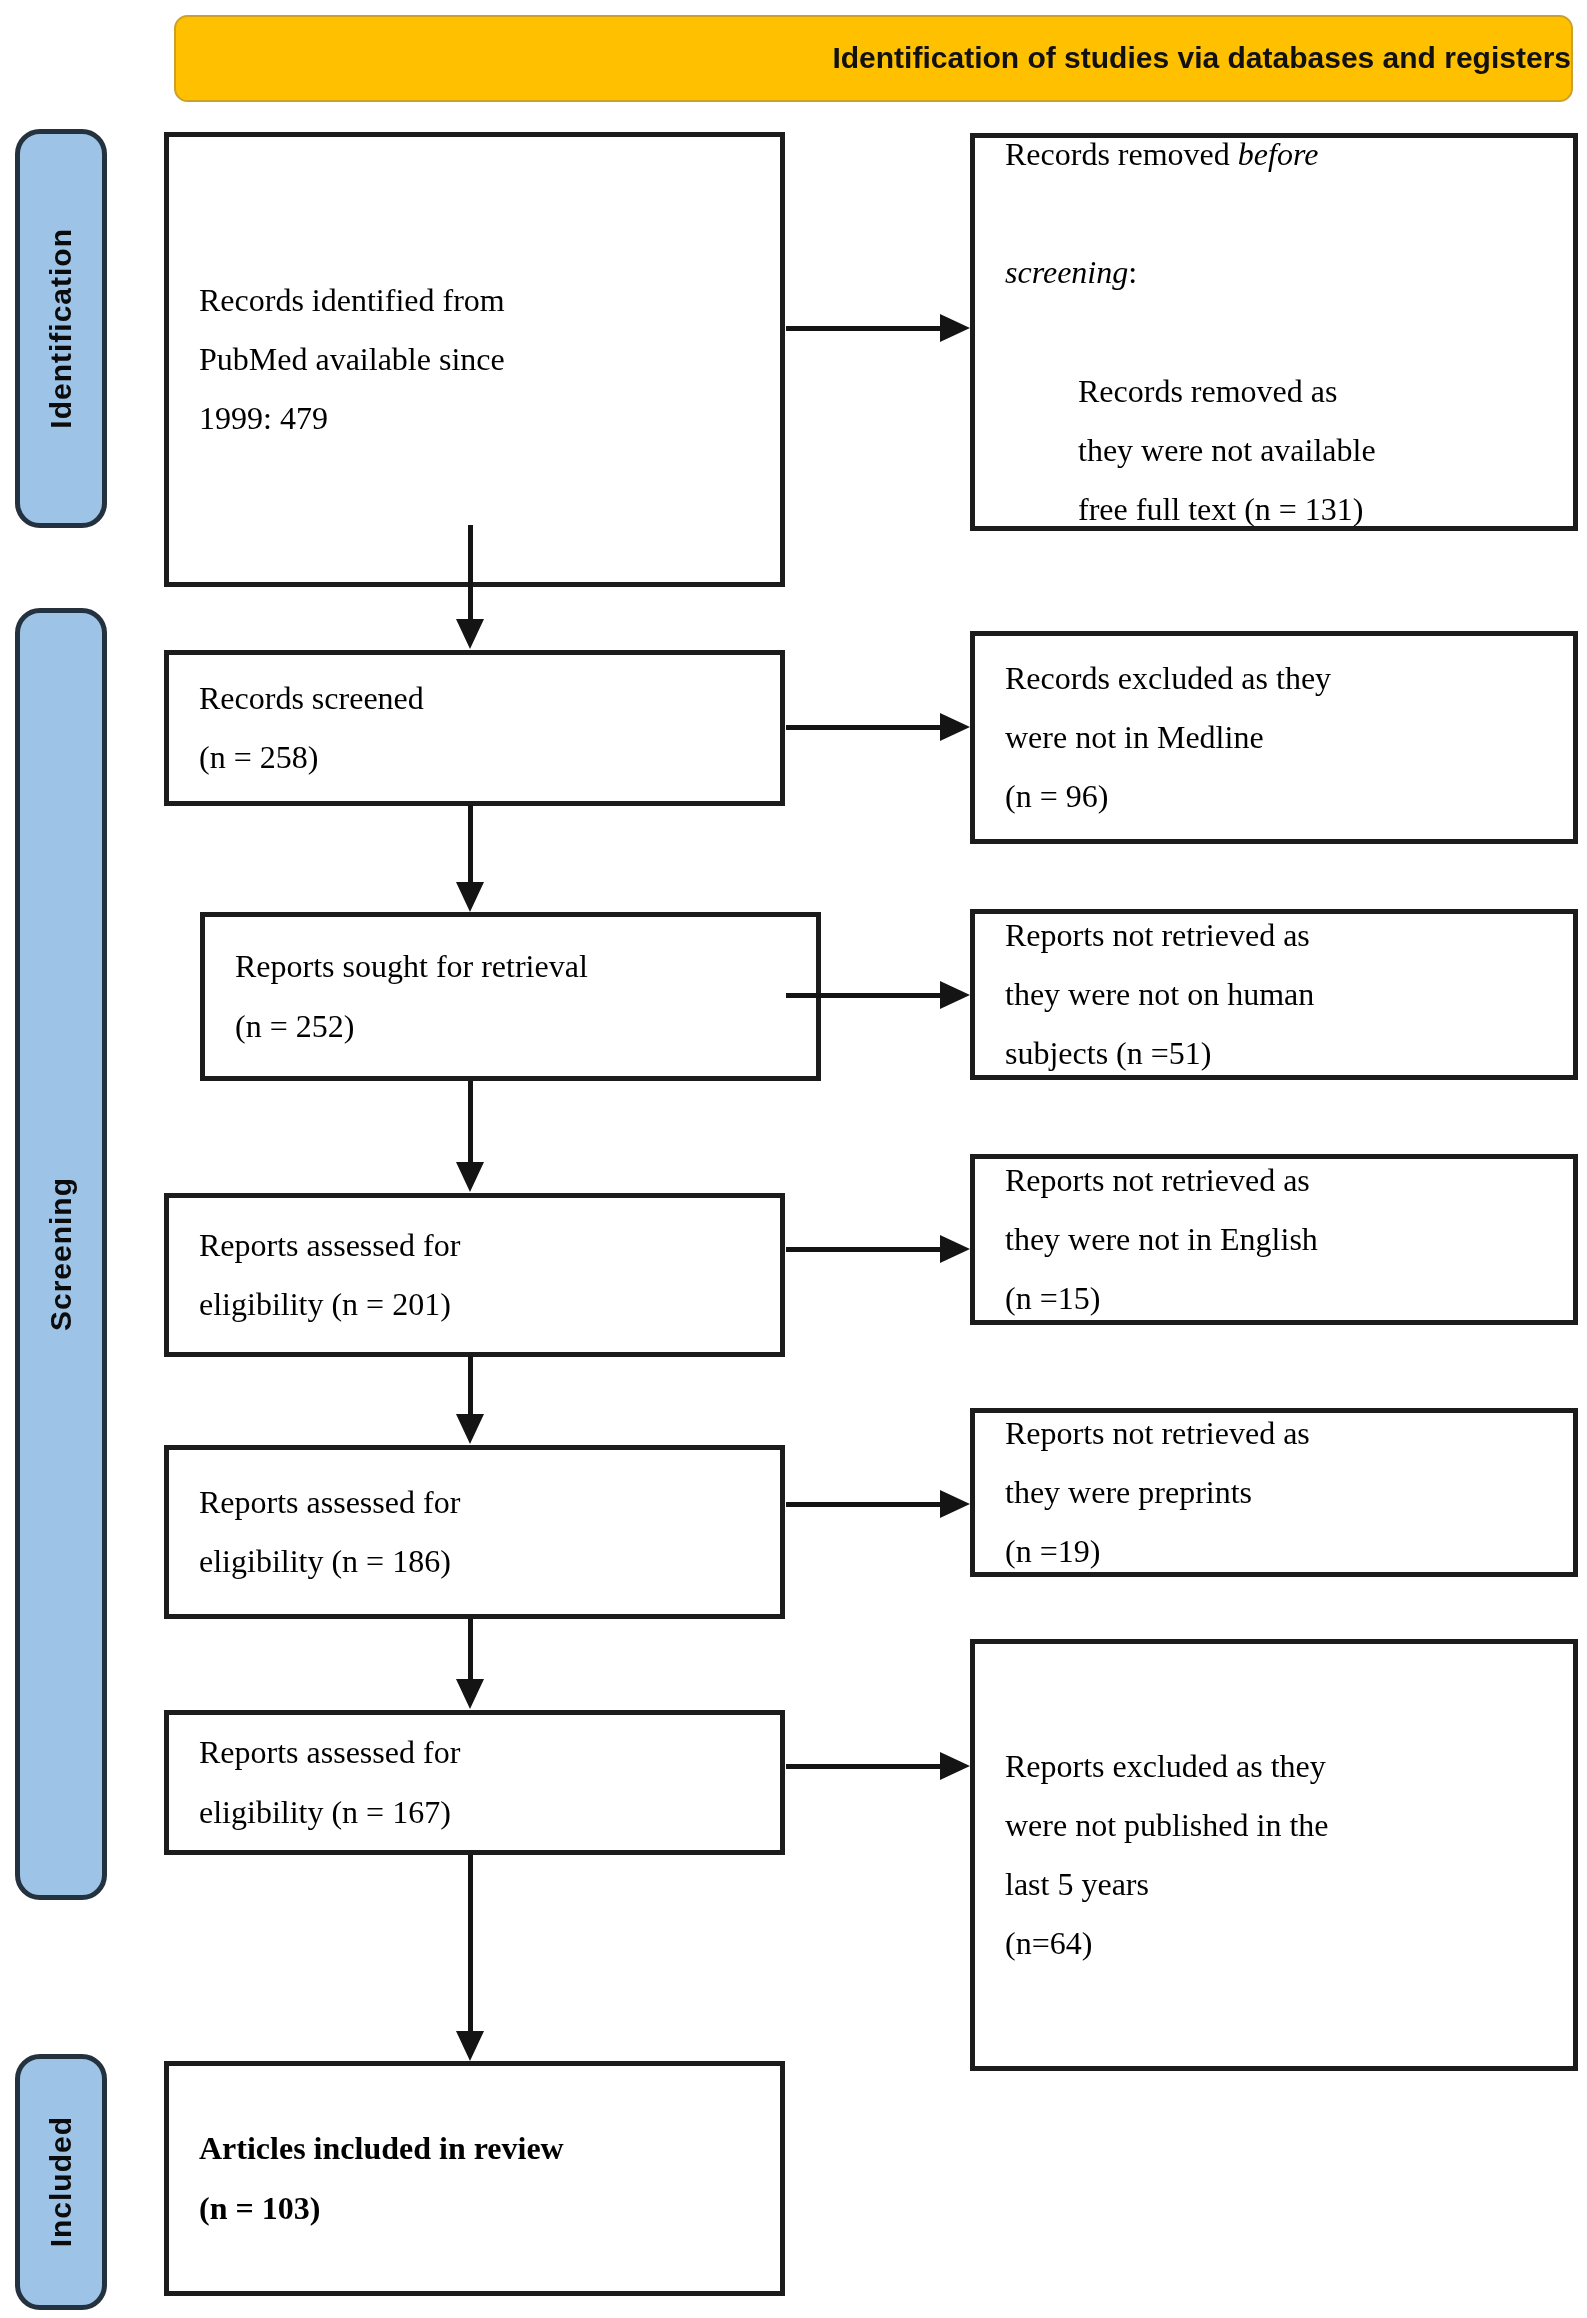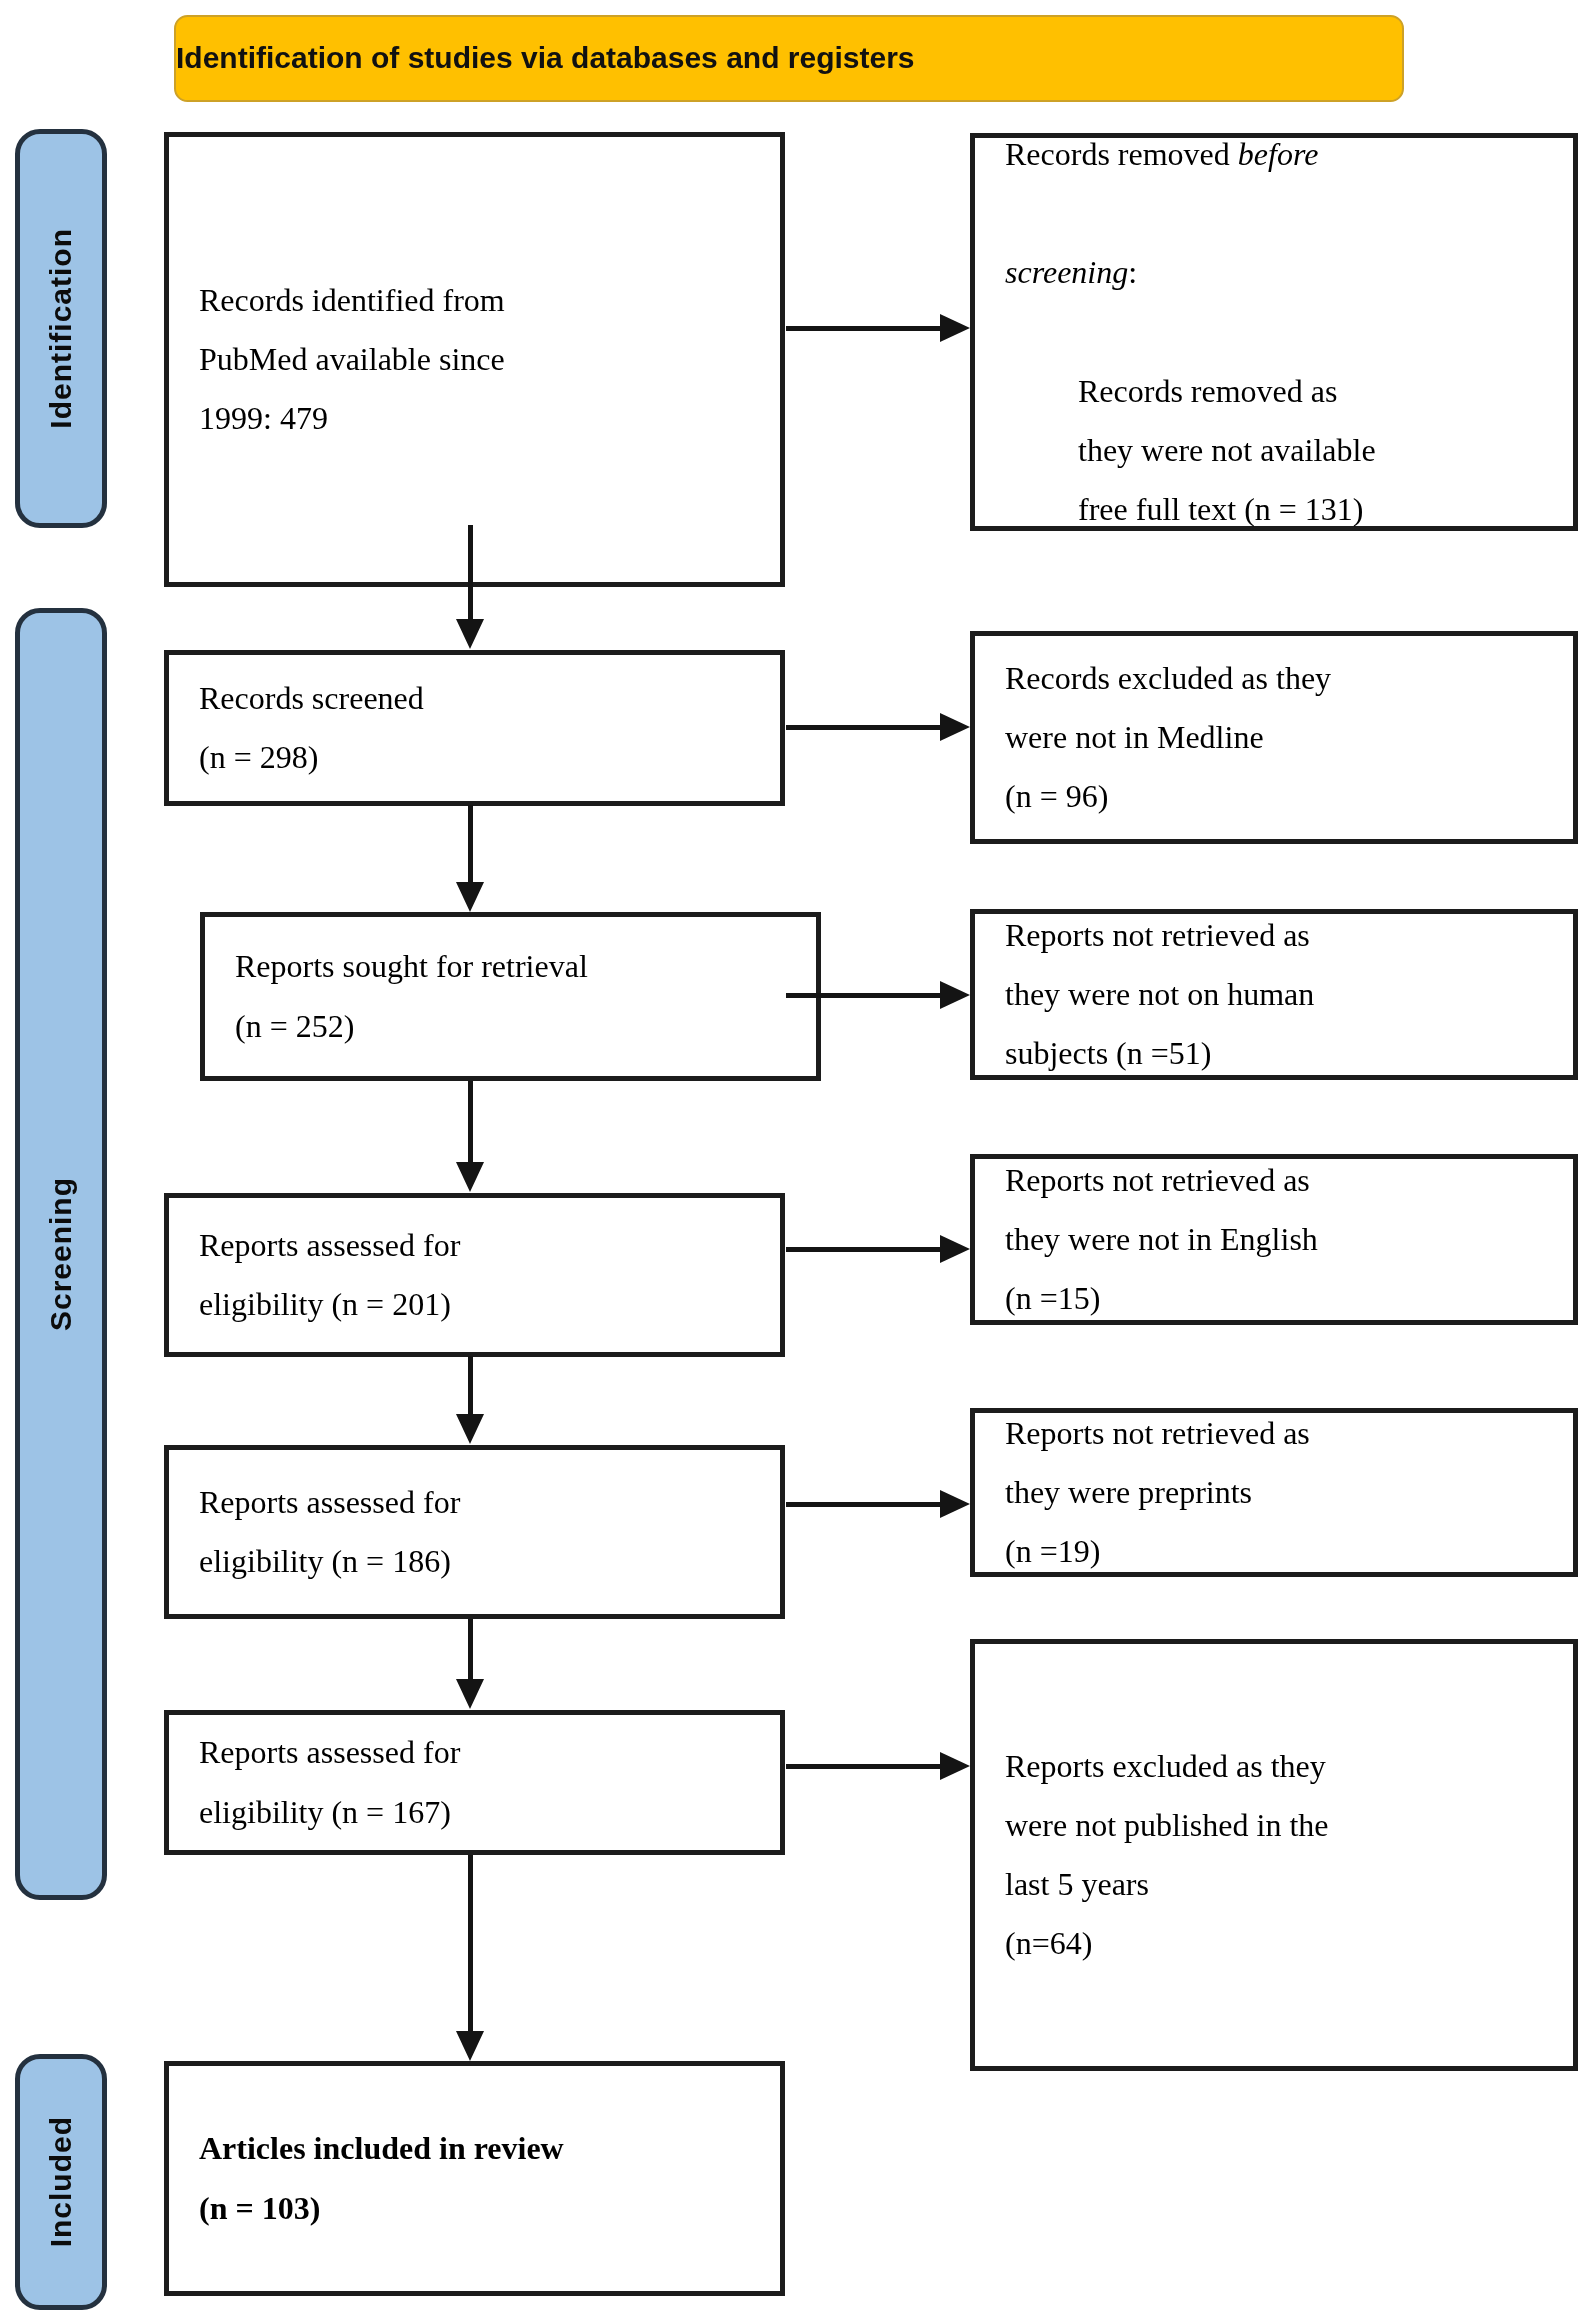--- a/index.html
+++ b/index.html
@@ -1,22 +1,22 @@
 <!DOCTYPE html>
 <html style="font-size:8.3px"><head>
 <meta charset="utf-8">
 <style>
   html,body{margin:0;padding:0;background:#ffffff;}
   .canvas{position:relative;width:1587px;height:2319px;background:#ffffff;
           font-family:"Liberation Serif",serif;color:#000;overflow:hidden;}
 
   
-  .banner{position:absolute;left:174px;top:14.5px;width:1230px;height:87px;
+  .banner{position:absolute;left:174px;top:14.5px;width:1399px;height:87px;
           background:#FFC000;border:2.6px solid #cda127;border-radius:13.5px;
-          display:flex;align-items:center;justify-content:flex-start;box-sizing:border-box;}
+          display:flex;align-items:center;justify-content:flex-end;box-sizing:border-box;}
   .banner-label{font-family:"Liberation Sans",sans-serif;font-weight:bold;font-size:30px;color:#111;}
 
   
   .stage{position:absolute;left:14.5px;width:92px;background:#9DC3E6;
          border:5.2px solid #24313f;border-radius:25px;box-sizing:border-box;
          display:flex;align-items:center;justify-content:center;}
   .stage-label{writing-mode:vertical-rl;transform:rotate(180deg);
                font-family:"Liberation Sans",sans-serif;font-weight:bold;
                font-size:30px;letter-spacing:1px;color:#0c0c0c;}
 
@@ -56,21 +56,21 @@
     <span class="stage-label">Included</span>
   </div>
 
   <div class="box" style="left:164px;top:132px;width:621px;height:455px;">
     <div class="box-text">Records identified from
 PubMed available since
 1999: 479</div>
   </div>
   <div class="box" style="left:164px;top:650px;width:621px;height:156px;">
     <div class="box-text">Records screened
-(n = 298)</div>
+(n = 258)</div>
   </div>
   <div class="box" style="left:164px;top:912px;width:621px;height:169px;margin-left:36px;">
     <div class="box-text">Reports sought for retrieval
 (n = 252)</div>
   </div>
   <div class="box" style="left:164px;top:1193px;width:621px;height:164px;">
     <div class="box-text">Reports assessed for
 eligibility (n = 201)</div>
   </div>
   <div class="box" style="left:164px;top:1445px;width:621px;height:174px;">

